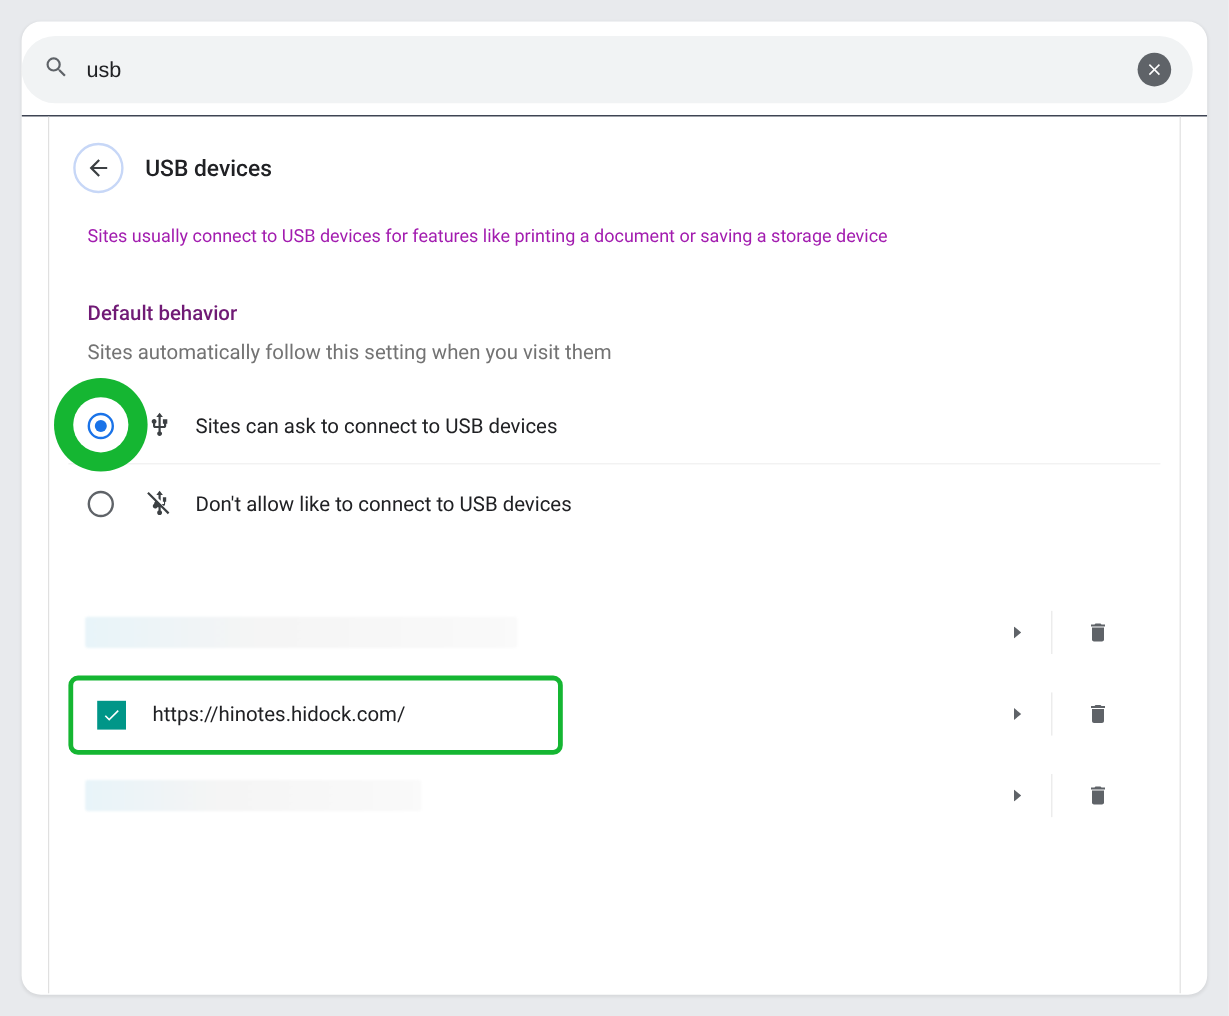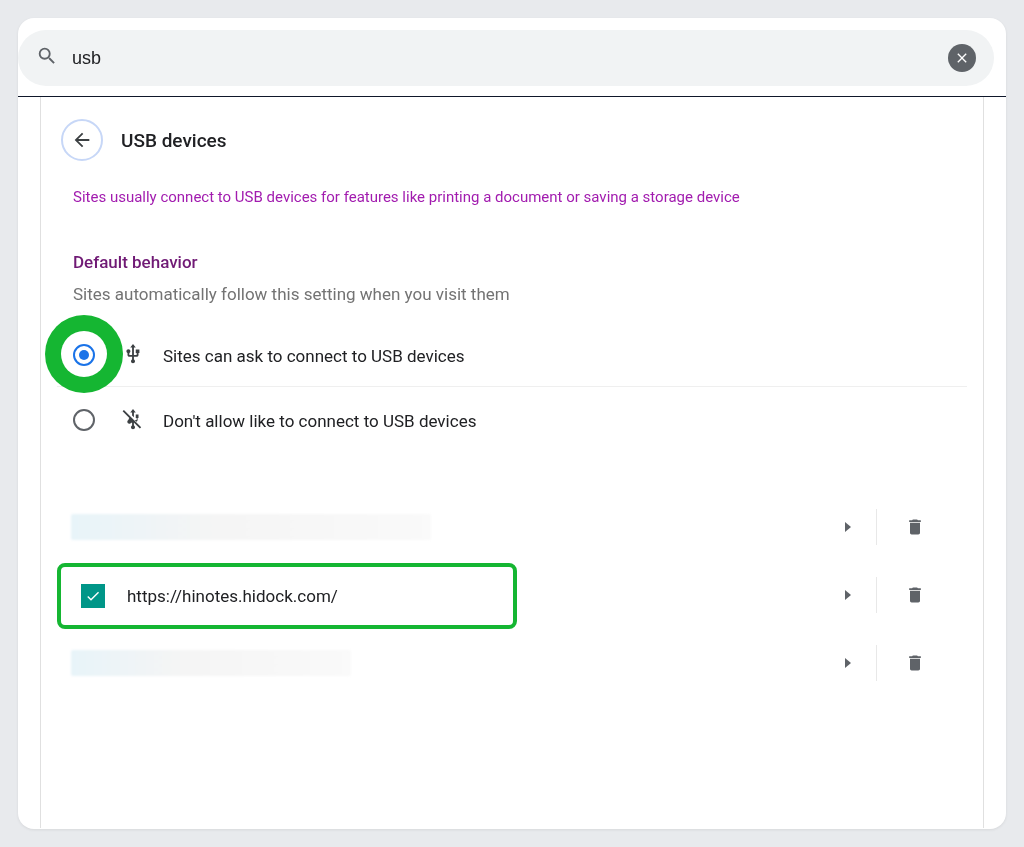--- a/index.html
+++ b/index.html
@@ -300,21 +300,21 @@
                 </svg>
             </div>
             <div class="trash-cell">
               <svg viewBox="0 0 24 24">
                   <path d="M6 19c0 1.1.9 2 2 2h8c1.1 0 2-.9 2-2V7H6v12zM19 4h-3.5l-1-1h-5l-1 1H5v2h14V4z"></path>
                 </svg>
             </div>
           </div>
         </div>
 
-        <div class="device-row highlight-box" style="padding:10px 0; width:460px;">
+        <div class="device-row highlight-box" style="padding:10px 0; width:412px;">
           <div class="device-content">
             <div class="device-icon-box">
               <div class="checkbox-usb">
                 <svg viewBox="0 0 24 24">
                     <path d="M9 16.17L4.83 12l-1.42 1.41L9 19 21 7l-1.41-1.41z"></path>
                   </svg>
               </div>
             </div>
             <div class="device-url">https://hinotes.hidock.com/</div>
           </div>

